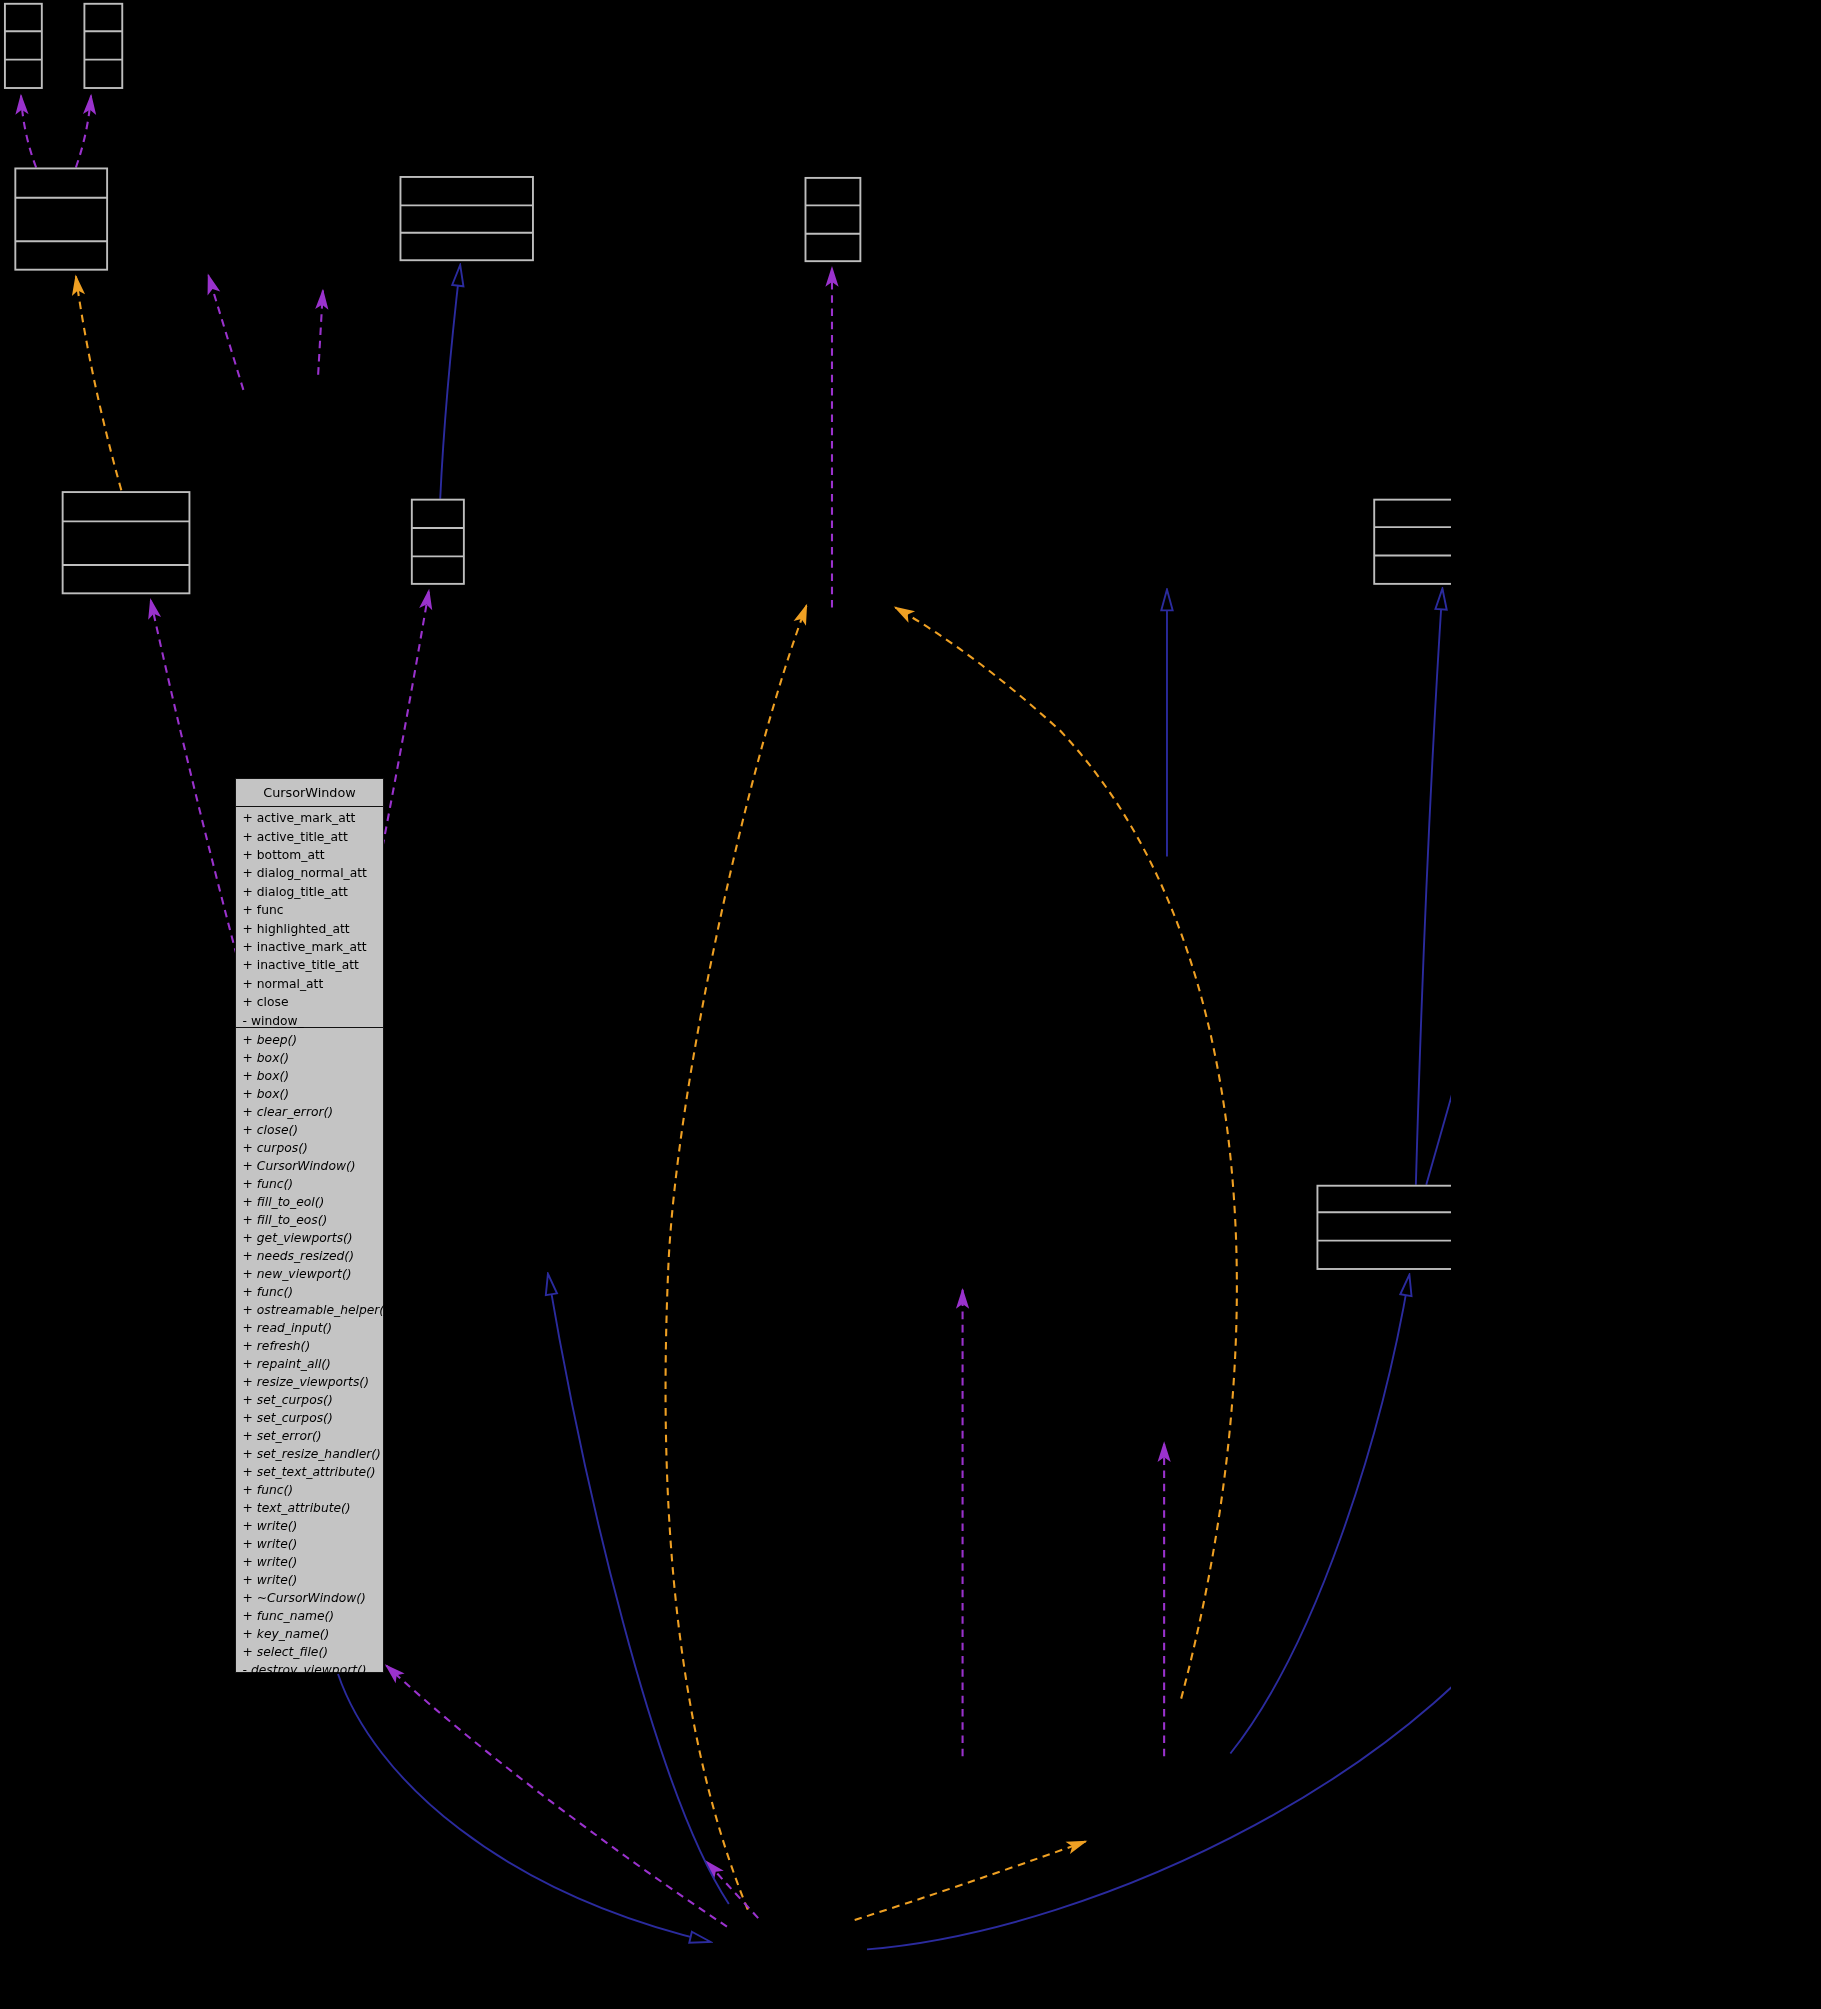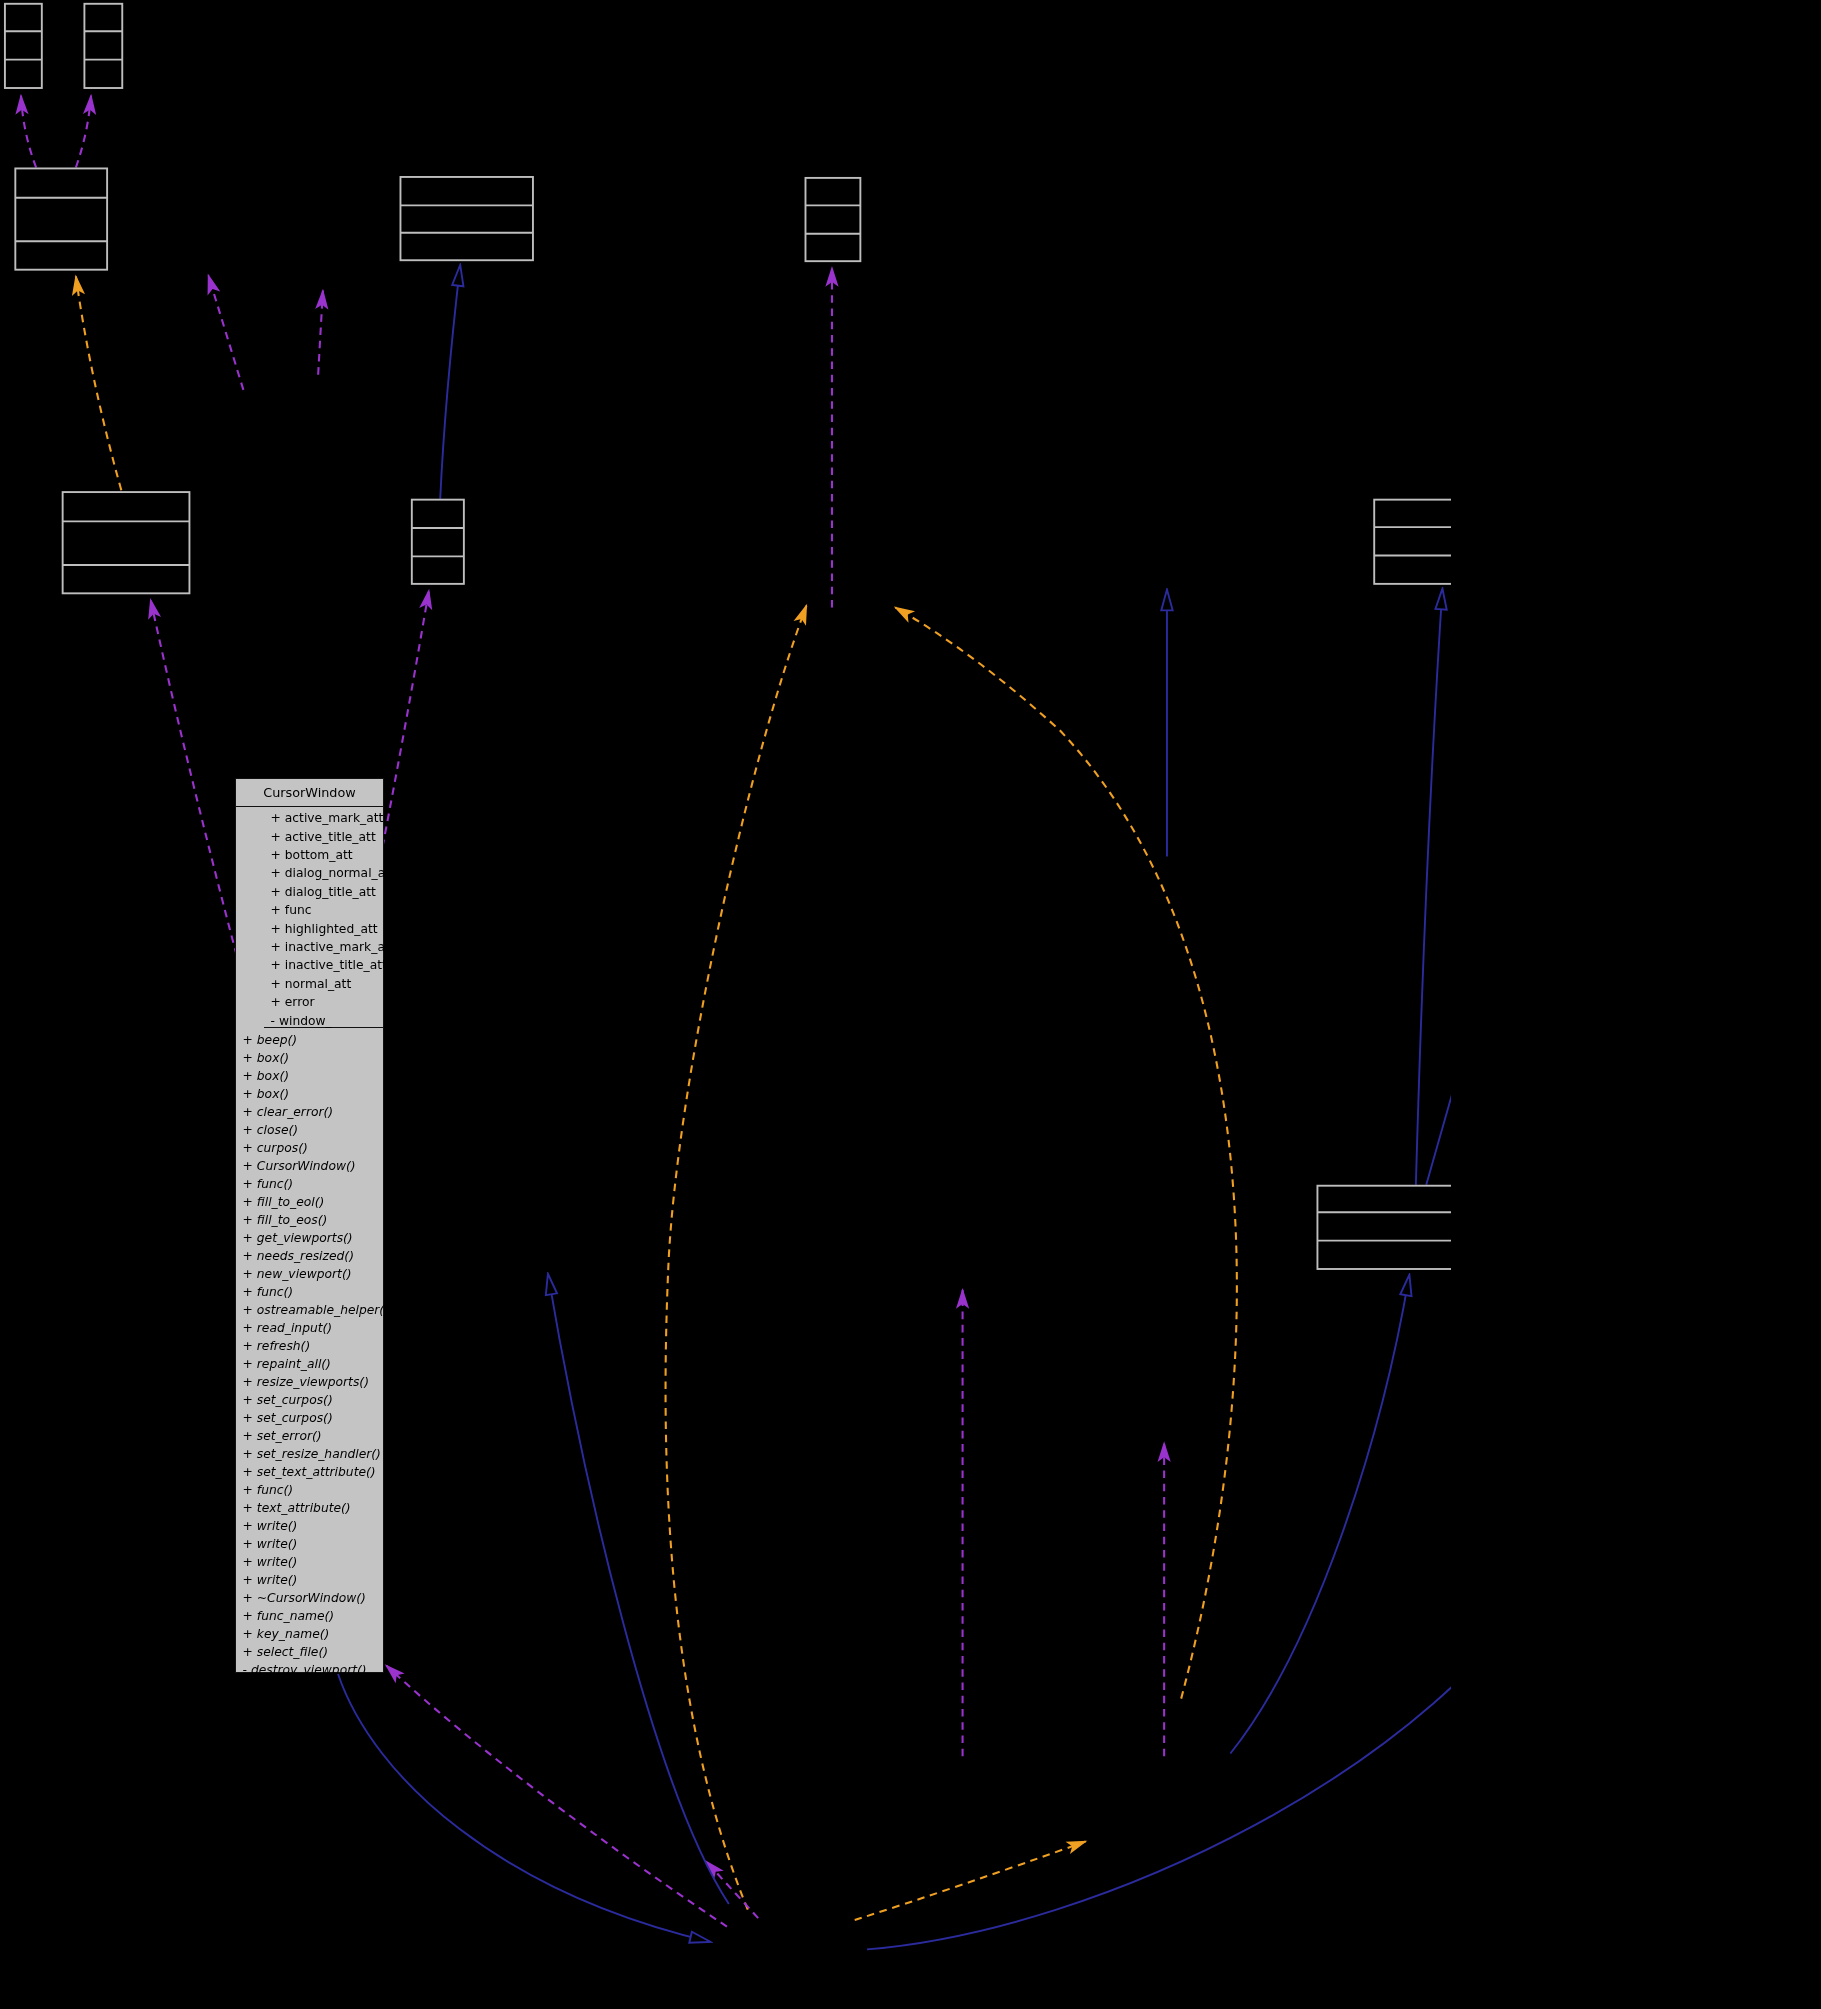--- a/index.html
+++ b/index.html
@@ -126,32 +126,32 @@
         <g class="uml-node">
           <rect x="1618" y="1253" width="303" height="88"></rect>
           <line x1="1618" y1="1281" x2="1921" y2="1281"></line>
           <line x1="1618" y1="1311" x2="1921" y2="1311"></line>
         </g>
       </g>
   </svg>
 
   <div id="cursor-window" style="left: 235px; top: 778px; width: 149px; height: 895px;">
     <div id="cw-title" style="height: 27.4px; line-height: 27.4px;">CursorWindow</div>
-    <div id="cw-attrs" style="height: 221px; margin-left: 28px;">
+    <div id="cw-attrs" style="height: 221px;">
         <div class="member">+ active_mark_att</div>
         <div class="member">+ active_title_att</div>
         <div class="member">+ bottom_att</div>
         <div class="member">+ dialog_normal_att</div>
         <div class="member">+ dialog_title_att</div>
         <div class="member">+ func</div>
         <div class="member">+ highlighted_att</div>
         <div class="member">+ inactive_mark_att</div>
         <div class="member">+ inactive_title_att</div>
         <div class="member">+ normal_att</div>
-        <div class="member">+ error</div>
+        <div class="member">+ close</div>
         <div class="member">- window_</div>
       </div>
     <div id="cw-methods">
         <div class="member">+ beep()</div>
         <div class="member">+ box()</div>
         <div class="member">+ box()</div>
         <div class="member">+ box()</div>
         <div class="member">+ clear_error()</div>
         <div class="member">+ close()</div>
         <div class="member">+ curpos()</div>

